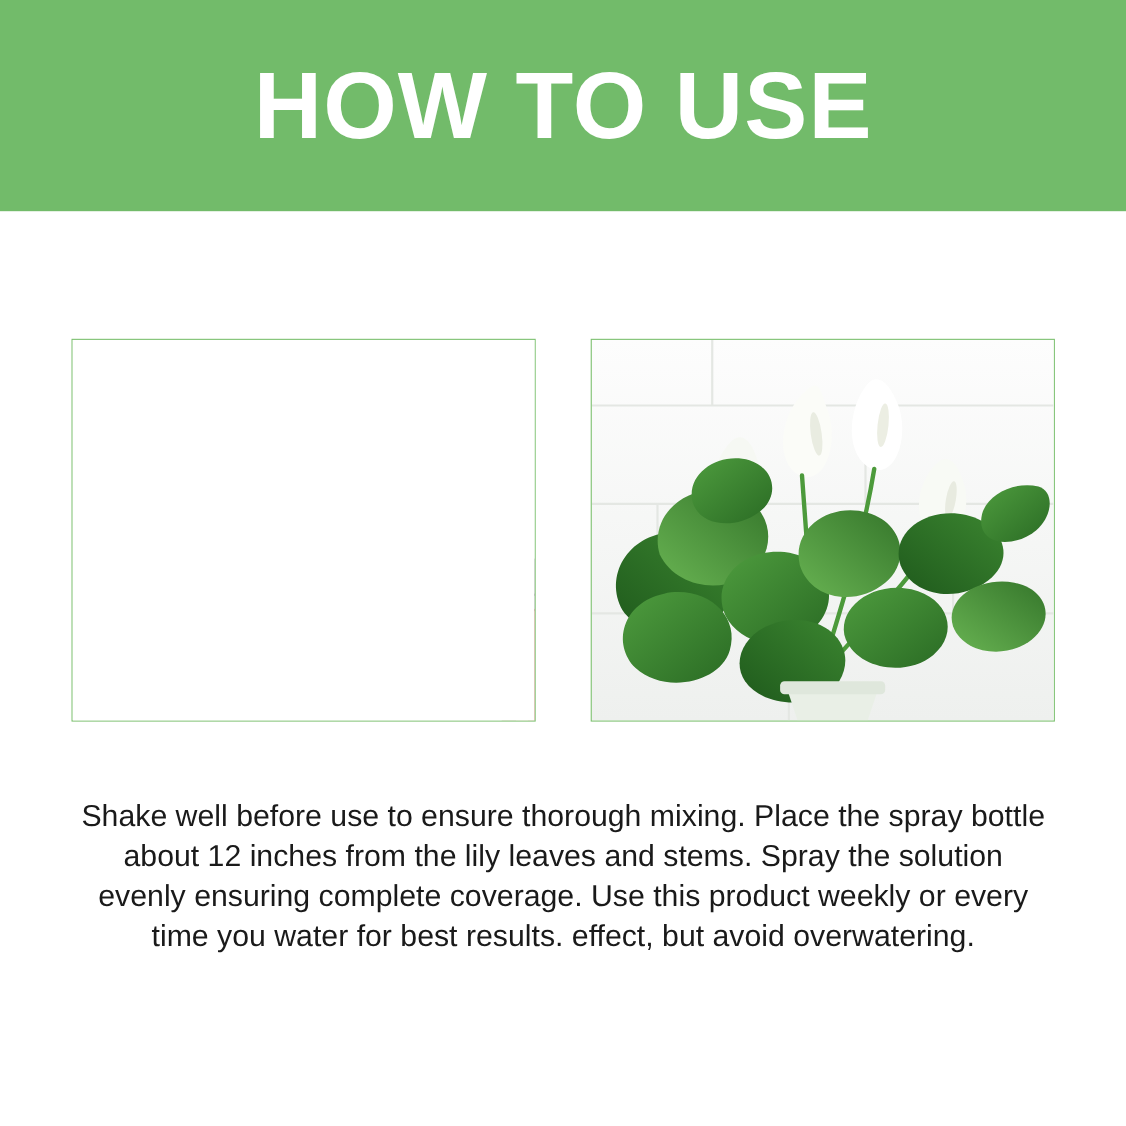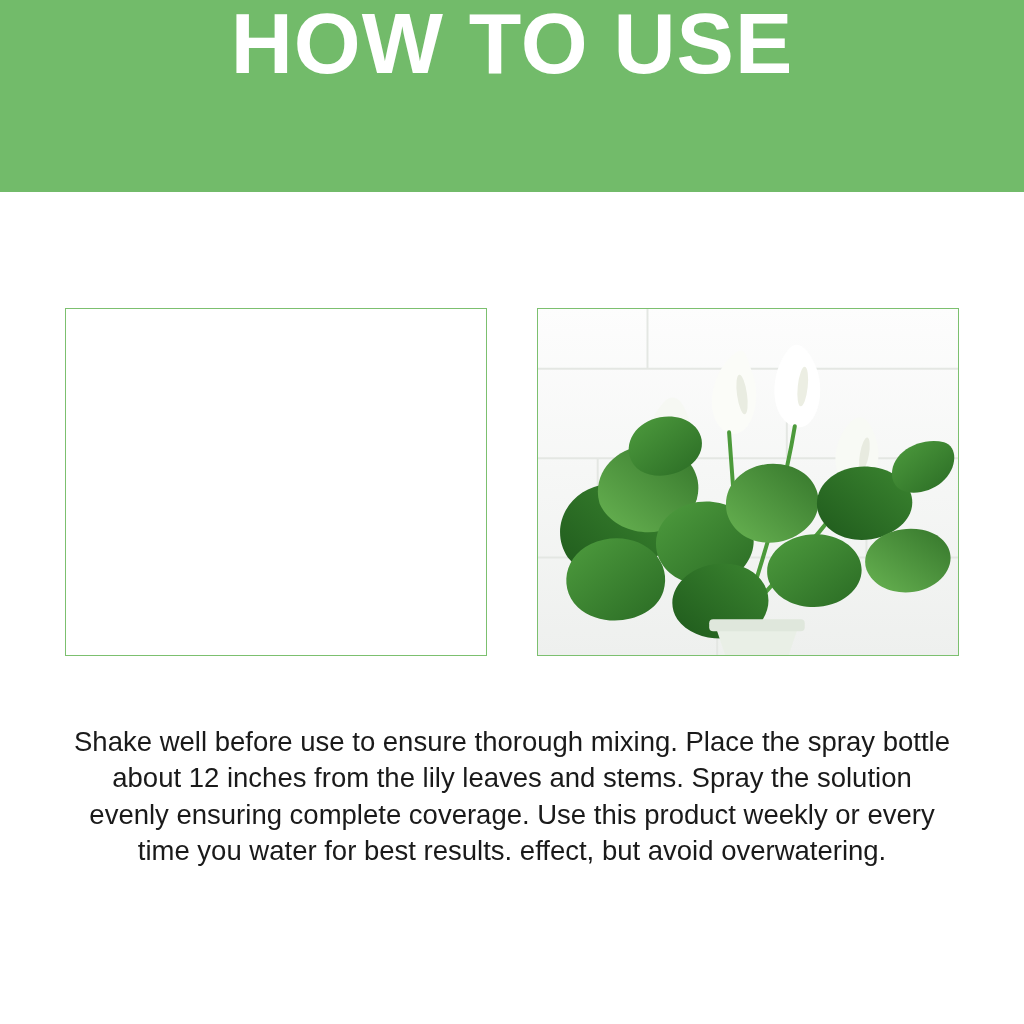--- a/index.html
+++ b/index.html
@@ -22,21 +22,21 @@
 
   
   .header-banner {
     position: absolute;
     left: 0;
     top: 0;
     width: 1024px;
     height: 192px;
     background: #72bb6a;
     display: flex;
-    align-items: flex-start;
+    align-items: center;
     justify-content: center;
   }
   .header-title {
     color: #ffffff;
     font-size: 86px;
     font-weight: bold;
     letter-spacing: 1px;
     line-height: 1;
     text-align: center;
     font-family: "Liberation Sans", sans-serif;

